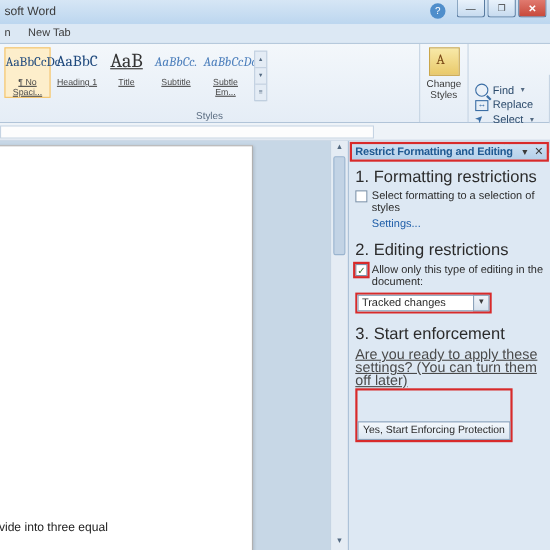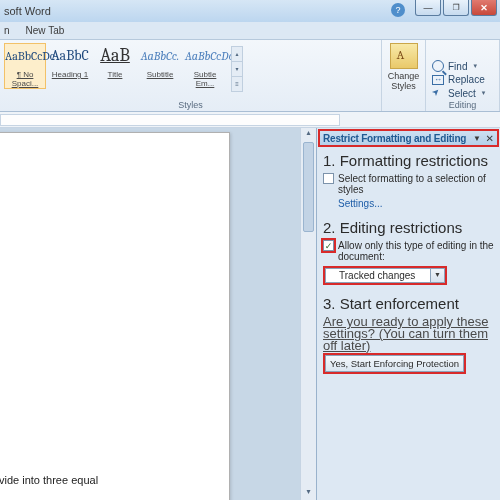--- a/index.html
+++ b/index.html
@@ -28,21 +28,21 @@
   .styleitem .prev.big { font-size: 18px; color: #333; text-decoration: underline; }
   .styleitem .prev.ital { font-style: italic; font-size: 12px; color: #4f81bd; }
   .styleitem .name { font-size: 8px; color: #4a4a4a; line-height: 9px; padding-top: 2px; white-space: normal; text-decoration: underline; }
   .spin { width: 12px; height: 46px; background: #e4ecf5; border: 1px solid #c0cfdf; display: flex; flex-direction: column; margin-left: 2px; margin-top: 3px; }
   .spin div { flex: 1; font-size: 6px; text-align: center; color: #546a82; border-bottom: 1px solid #c0cfdf; line-height: 14px; }
   .grplbl { position: absolute; bottom: 1px; left: 0; right: 0; text-align: center; font-size: 9px; color: #5a6c80; }
   .chgsty { width: 44px; text-align: center; padding-top: 3px; }
   .chgsty .ic { width: 28px; height: 26px; margin: 0 auto; background: linear-gradient(#f8e9a8,#e9c96a); border: 1px solid #caa64a; position: relative; }
   .chgsty .ic::after { content: "A"; position: absolute; left: 6px; top: 3px; font-size: 13px; color: #7b4a17; font-family: Cambria, serif; }
   .chgsty .txt { font-size: 9px; color: #3b3b3b; line-height: 10px; margin-top: 2px; }
-  .edgrp { width: 74px; padding-top: 20px; padding-left: 6px; }
+  .edgrp { width: 74px; padding-top: 8px; padding-left: 6px; margin-top: 28px; }
   .edrow { display: flex; align-items: center; gap: 4px; font-size: 10px; color: #2b4a6b; margin-bottom: 2px; }
   .ic-find { width: 12px; height: 12px; border: 1.5px solid #3b6ea5; border-radius: 50%; position: relative; }
   .ic-find::after { content: ""; position: absolute; width: 5px; height: 1.5px; background: #3b6ea5; right: -4px; bottom: -2px; transform: rotate(45deg); }
   .ic-repl { width: 12px; height: 10px; border: 1px solid #3b6ea5; position: relative; }
   .ic-repl::after { content: "↔"; font-size: 8px; color: #3b6ea5; position: absolute; left: 1px; top: -2px; }
   .ic-sel { width: 12px; height: 12px; position: relative; }
   .ic-sel::after { content: "➤"; font-size: 9px; color: #3b6ea5; position: absolute; transform: rotate(-45deg); }
   .dd { font-size: 7px; color: #546a82; margin-left: 2px; }
 
   
@@ -64,25 +64,25 @@
   .pane-hd .x { position: absolute; right: 3px; font-size: 10px; color: #3b3b3b; }
   .pane-hd .v { position: absolute; right: 16px; font-size: 8px; color: #3b3b3b; }
   .pane-body { padding: 4px 6px; }
   .sec { margin-bottom: 10px; }
   .sec-h { font-weight: normal; font-size: 15px; margin-bottom: 4px; }
   .chk { display: flex; align-items: flex-start; gap: 4px; margin-bottom: 3px; }
   .cb { width: 11px; height: 11px; border: 1px solid #7c93ab; background: #fff; flex-shrink: 0; display: flex; align-items: center; justify-content: center; font-size: 9px; color: #2f6b2f; }
   .cb.hl { outline: 2px solid #d82a2a; }
   .lnk { color: #1f5ea8; padding-left: 15px; }
   .selbox { border: 2px solid #d82a2a; display: flex; margin-top: 4px; width: 124px; }
-  .selbox .val { flex: 1; background: #fff; border: 1px solid #8ca3bb; border-right: none; padding: 1px 13px; font-size: 10px; }
+  .selbox .val { flex: 1; background: #fff; border: 1px solid #8ca3bb; border-right: none; padding: 1px 3px; font-size: 10px; }
   .selbox .btn { width: 15px; background: linear-gradient(#f0f4f9,#d7e2ee); border: 1px solid #8ca3bb; text-align: center; font-size: 7px; line-height: 12px; color: #3b3b3b; }
   .desc { font-size: 13px; color: #4a4a4a; line-height: 12px; margin-bottom: 1px; text-decoration: underline; }
   .enbtn { border: 2px solid #d82a2a; display: inline-block; }
-  .enbtn .inner { border: 1px solid #8ca3bb; background: linear-gradient(#f4f8fc,#dbe6f1); padding: 2px 4px; font-size: 9.5px; }
+  .enbtn .inner { border: 1px solid #8ca3bb; background: linear-gradient(#f4f8fc,#dbe6f1); padding: 2px 4px; font-size: 9.5px; margin-top: 28px; }
 </style>
 </head>
 <body>
 
 <div class="titlebar">
   <span class="title">soft Word</span>
   <div class="help">?</div>
   <div class="winbtns">
     <div class="winbtn">—</div>
     <div class="winbtn max">❐</div>

